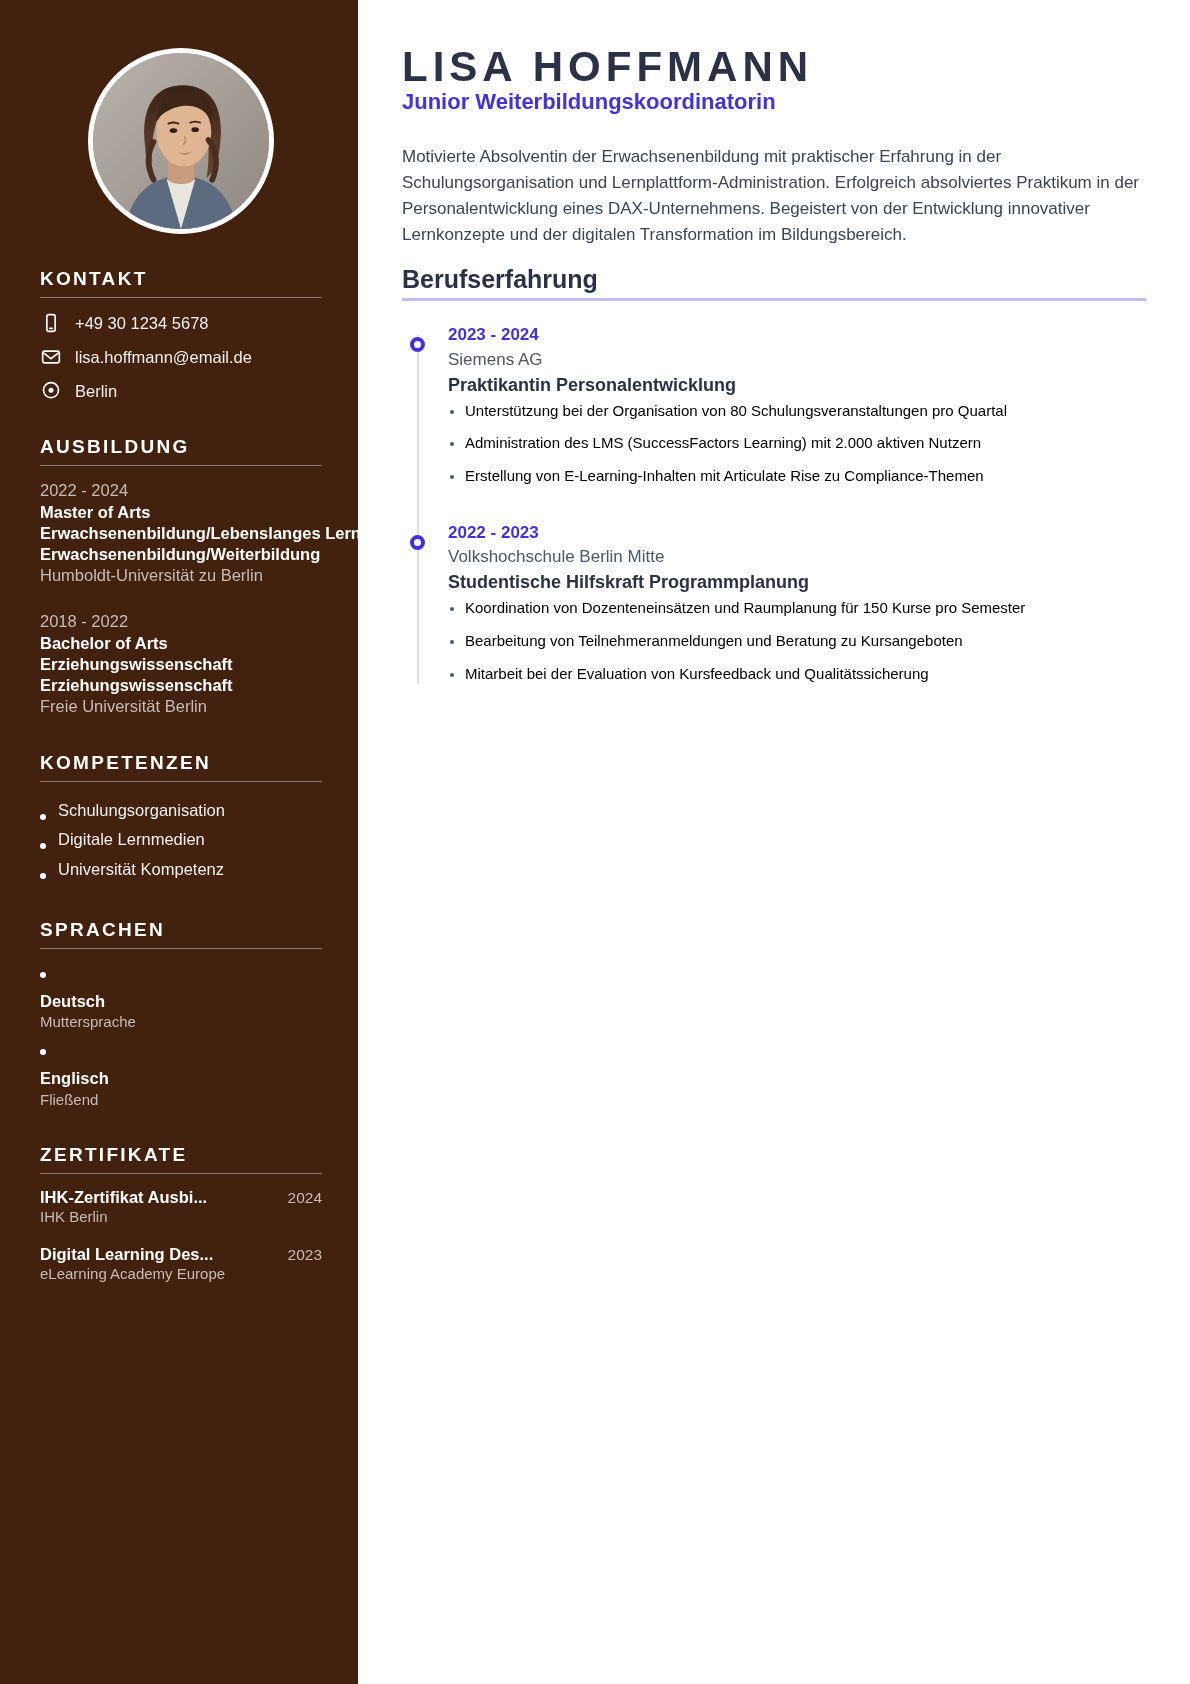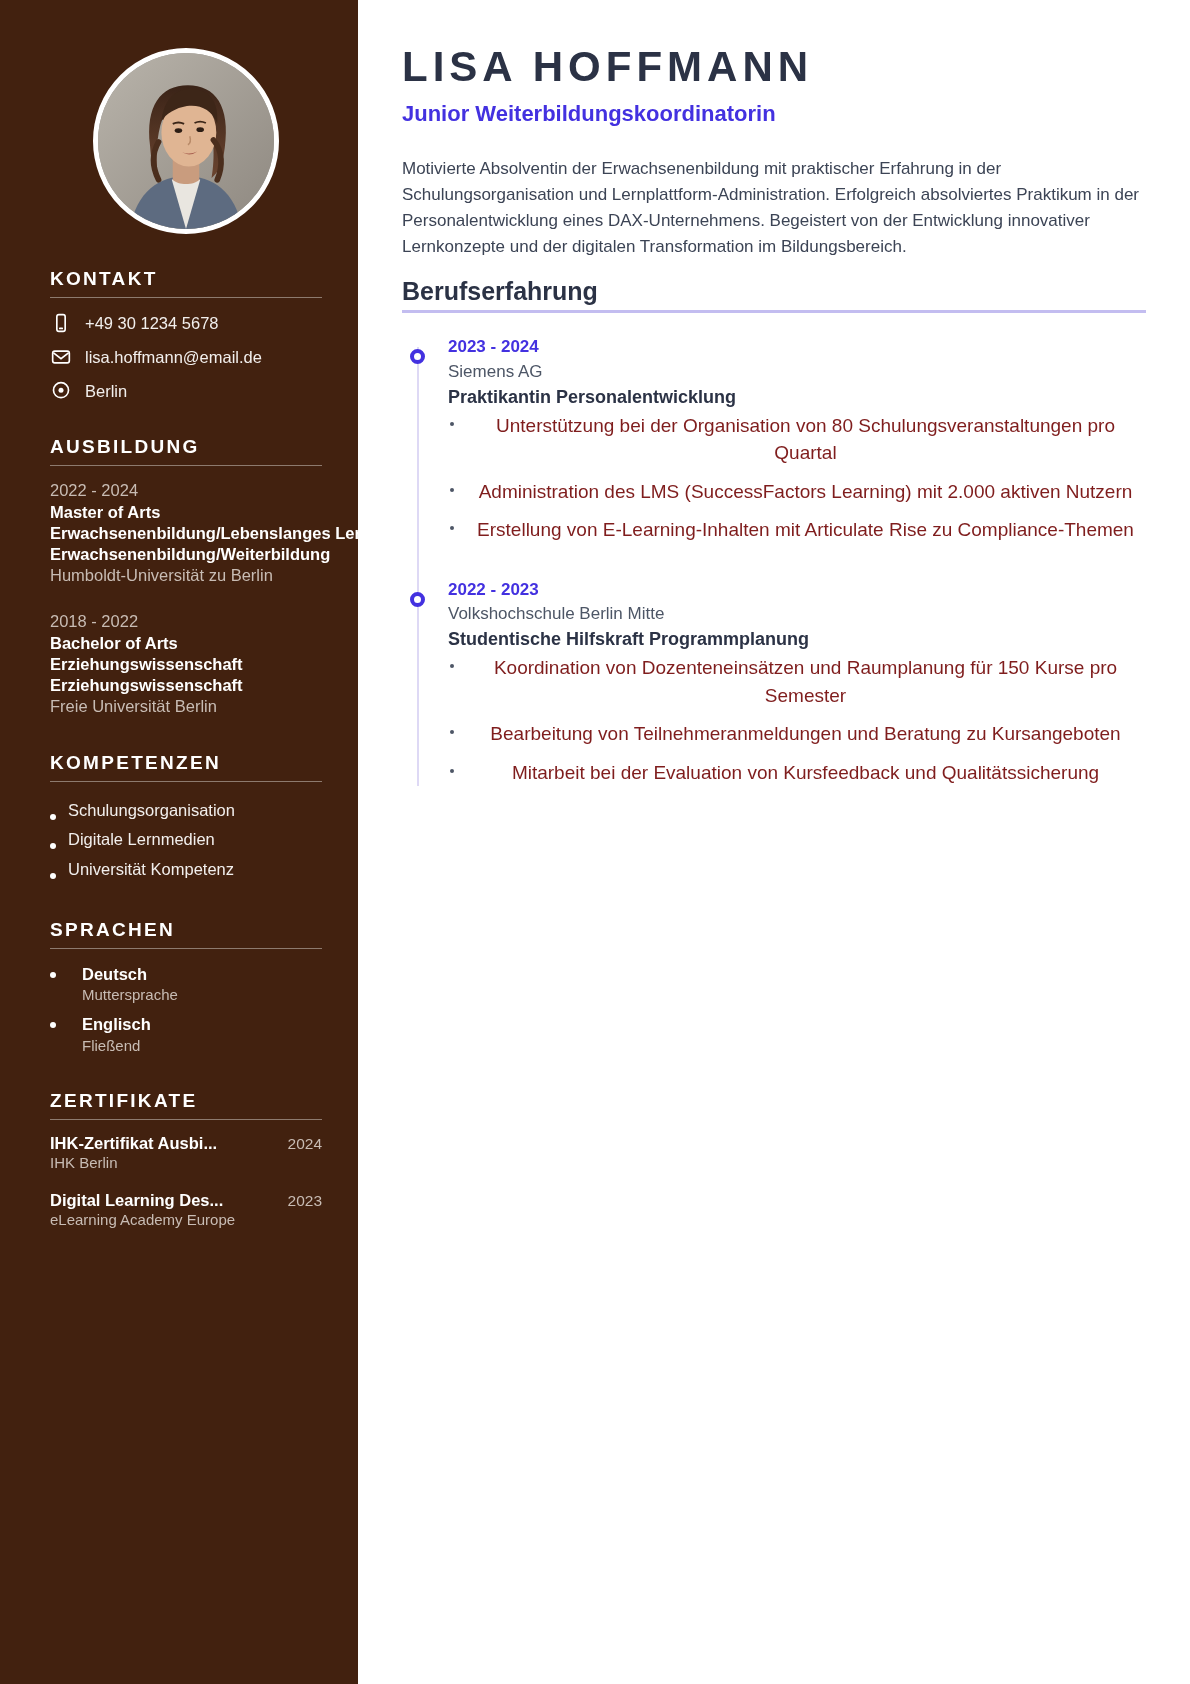--- a/index.html
+++ b/index.html
@@ -17,21 +17,21 @@
     overflow: hidden;
     display: flex;
   }
 
   
   .sidebar {
     width: 358px;
     min-width: 358px;
     background: #42210f;
     color: #ffffff;
-    padding: 0 0 0 14px;
+    padding: 0 0 0 4px;
     position: relative;
     overflow: hidden;
   }
   .photo-wrap {
     display: flex;
     justify-content: center;
     padding-top: 48px;
   }
   .photo {
     width: 186px;
@@ -80,21 +80,21 @@
   .edu-deg  { font-size: 16.5px; color: #ffffff; font-weight: bold; line-height: 1.28; }
   .edu-field{ font-size: 16.5px; color: #ffffff; font-weight: bold; line-height: 1.28; }
   .edu-inst { font-size: 16.5px; color: #c8bcb4; line-height: 1.32; white-space: normal; }
 
   .skill-row {
     display: flex; align-items: center; gap: 12px;
     font-size: 16.5px; color: #f2efed; line-height: 1.8;
   }
   .dot { width: 6px; height: 6px; border-radius: 50%; background: #ffffff; margin-top: 12px; flex: 0 0 6px; }
 
-  .lang-item { display: flex; gap: 26px; margin-bottom: 8px; }
+  .lang-item { display: flex; gap: 12px; margin-bottom: 8px; flex-direction: column; }
   .lang-body { }
   .lang-name { font-size: 16.5px; font-weight: bold; color: #ffffff; line-height: 1.35; }
   .lang-lvl  { font-size: 15px; color: #c8bcb4; line-height: 1.35; }
 
   .cert-item { margin-bottom: 20px; }
   .cert-top {
     display: flex; justify-content: space-between; align-items: baseline; gap: 10px;
   }
   .cert-name {
     font-size: 16.5px; font-weight: bold; color: #ffffff;
@@ -110,21 +110,21 @@
     padding: 45px 44px 0 44px;
     background: #ffffff;
     position: relative;
   }
   .name {
     font-size: 42px;
     font-weight: bold;
     letter-spacing: 5px;
     color: #2b3245;
     line-height: 1.05;
-    margin-bottom: 12px;
+    margin-bottom: 0;
   }
   .role {
     font-size: 22px;
     font-weight: bold;
     color: #4331e0;
     margin-bottom: 29px;
   }
   .summary {
     font-size: 17px;
     color: #3c4455;
@@ -160,26 +160,25 @@
     border: 4px solid #4331e0;
     background: #ffffff;
     z-index: 2;
   }
   .job-date { font-size: 17px; font-weight: bold; color: #4331e0; line-height: 1.42; }
   .job-org  { font-size: 17px; color: #4d5666; line-height: 1.42; }
   .job-title{ font-size: 18px; font-weight: bold; color: #2b3245; line-height: 1.5; margin-bottom: 1px; }
   .job-bullets { list-style: none; }
   .job-bullets li {
     position: relative;
-    font-size: 19px;
-    color: #7f1d1d;
+    font-size: 15px;
+    color: #000000;
     line-height: 1.45;
     padding-left: 17px;
     margin-bottom: 11px;
-    text-align: center;
   }
   .job-bullets li:last-child { margin-bottom: 0; }
   .job-bullets li::before {
     content: "";
     position: absolute;
     left: 2px; top: 10px;
     width: 4px; height: 4px;
     border-radius: 50%;
     background: #4d5666;
   }

